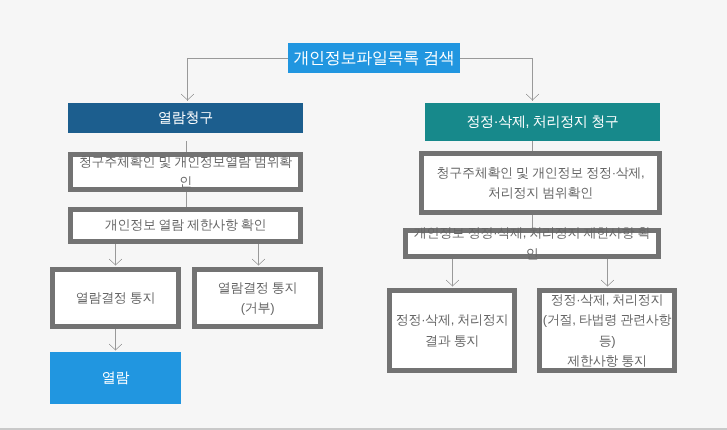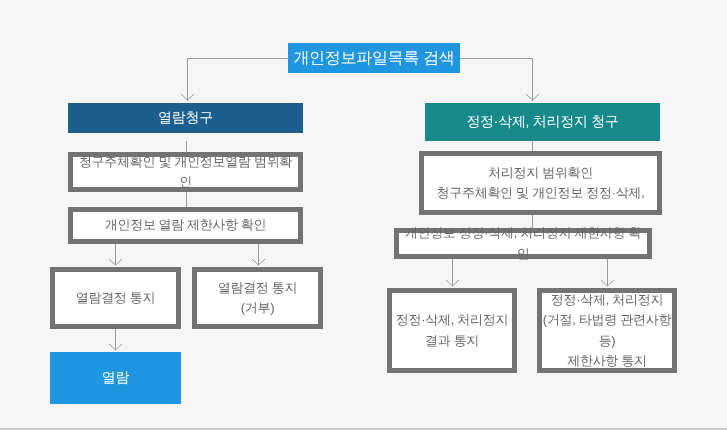--- a/index.html
+++ b/index.html
@@ -100,27 +100,27 @@
     <span class="ln">열람</span>
   </div>
 
   <div class="box fill-teal" style="left:417px; top:103px; width:235px; height:38px;margin-left:8px;">
     <span class="ln">정정·삭제, 처리정지 청구</span>
   </div>
 
   <div class="vline" style="left:532px; top:141px; height:10px;"></div>
 
   <div class="box white" style="left:419px; top:151px; width:243px; height:64px;">
+    <span class="ln">청구주체확인 및 개인정보 정정·삭제,</span>
     <span class="ln">처리정지 범위확인</span>
-    <span class="ln">청구주체확인 및 개인정보 정정·삭제,</span>
   </div>
 
   <div class="vline" style="left:532px; top:215px; height:13px;"></div>
 
-  <div class="box white" style="left:394px; top:228px; width:258px; height:31px;">
+  <div class="box white" style="left:403px; top:228px; width:258px; height:31px;">
     <span class="ln">개인정보 정정·삭제, 처리정지 제한사항 확인</span>
   </div>
 
   <div class="vline" style="left:452px; top:259px; height:27px;"></div>
   <div class="vline" style="left:607px; top:259px; height:27px;"></div>
   <span class="arrow" style="left:445px; top:279px;">
     <svg width="15" height="8" viewBox="0 0 15 8">
         <polyline points="1,1 7.5,7 14,1" fill="none" stroke="#999999" stroke-width="1"></polyline>
       </svg>
   </span>

